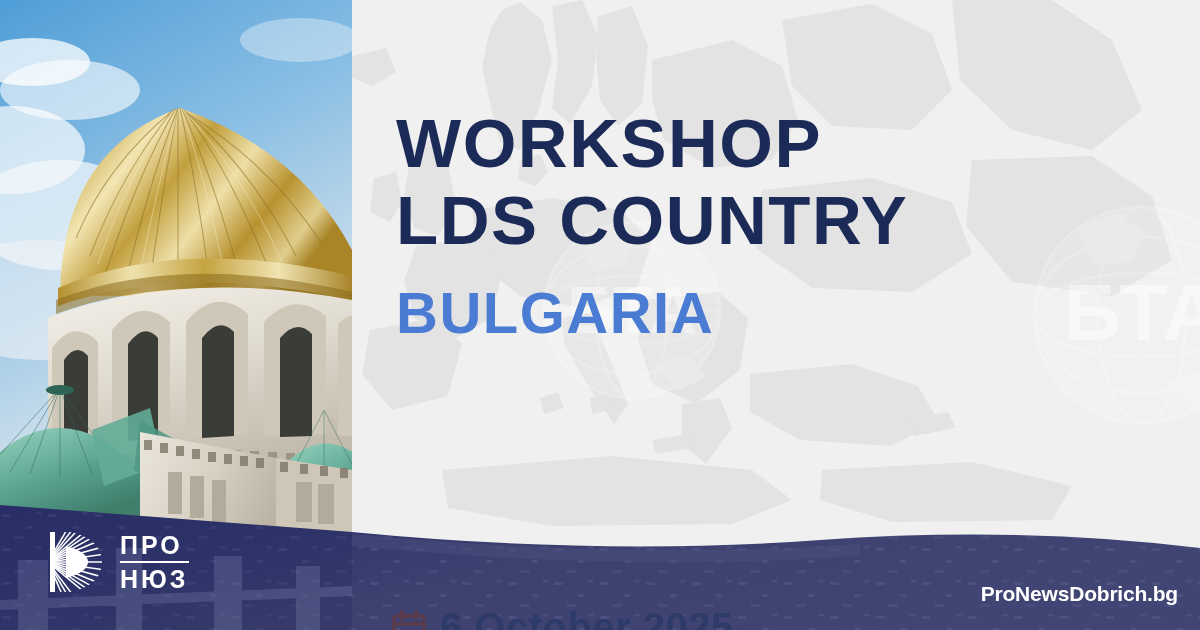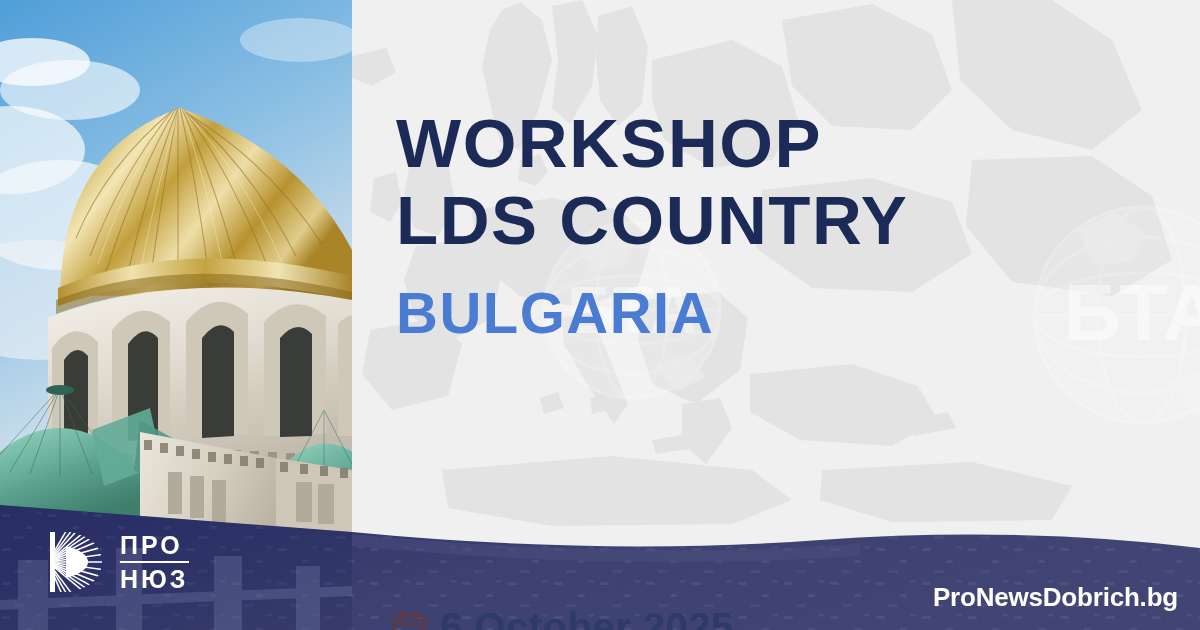--- a/index.html
+++ b/index.html
@@ -125,21 +125,21 @@
     background: #ffffff;
     margin: 3px 0 3px 0;
   }
 
   
   .site-url {
     position: absolute;
     right: 22px;
     top: 582px;
     color: #ffffff;
-    font-size: 26px;
+    font-size: 21px;
     font-weight: bold;
     letter-spacing: -0.2px;
   }
 
   
   .date-row {
     position: absolute;
     left: 392px;
     top: 607px;
     display: flex;

